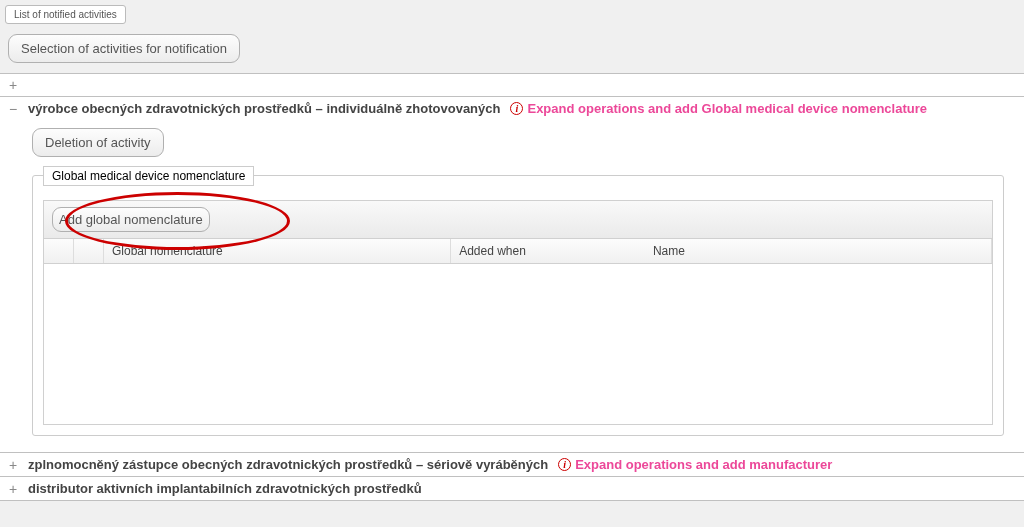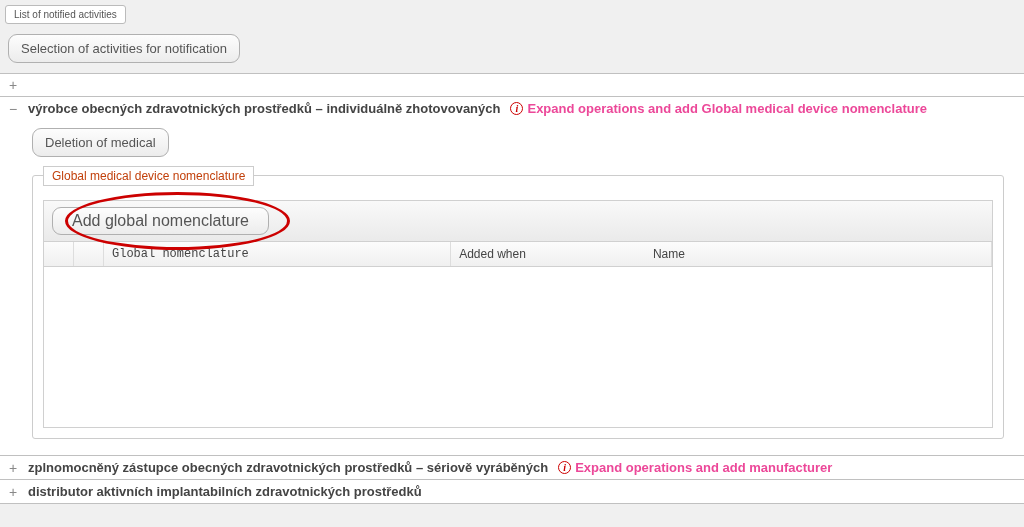--- a/index.html
+++ b/index.html
@@ -91,21 +91,21 @@
     }
     .fieldset-legend {
       position: absolute;
       top: -10px;
       left: 10px;
       background: #fff;
       padding: 2px 8px;
       border: 1px solid #ccc;
       border-radius: 0;
       font-size: 12px;
-      color: #c2410c;
+      color: #000000;
     }
     .inner-toolbar {
       background: linear-gradient(#f9f9f9, #eaeaea);
       border: 1px solid #d0d0d0;
       padding: 6px 8px;
       position: relative;
     }
     .table {
       border: 1px solid #d0d0d0;
       border-top: none;
@@ -116,21 +116,21 @@
       border-bottom: 1px solid #d0d0d0;
     }
     .th {
       padding: 5px 8px;
       font-size: 12px;
       color: #444;
       border-right: 1px solid #ddd;
     }
     .th.c0 { width: 30px; }
     .th.c0b { width: 30px; }
-    .th.c1 { flex: 1.3; font-family: Liberation Mono, monospace; }
+    .th.c1 { flex: 1.3; }
     .th.c2 { flex: 1.3; }
     .th.c3 { flex: 0.7; border-right: none; }
     .tbody {
       height: 160px;
       background: #fff;
     }
     .circle-annotation {
       position: absolute;
       border: 3px solid #c00;
       border-radius: 50%;
@@ -173,31 +173,31 @@
   <div class="acc-row expanded-title">
     <span class="expander">−</span>
     <span>výrobce obecných zdravotnických prostředků – individuálně zhotovovaných</span>
     <span style="width:6px"></span>
     <span class="warn-icon">i</span>
     <span class="warn-text">Expand operations and add Global medical device nomenclature</span>
   </div>
 
   <div class="panel">
     <button class="btn">
-      <span>Deletion of medical</span>
+      <span>Deletion of activity</span>
     </button>
 
     <div class="fieldset">
       <div class="fieldset-legend">Global medical device nomenclature</div>
 
       <div class="inner-wrap">
         <div class="circle-annotation"></div>
 
         <div class="inner-toolbar">
-          <button class="btn" style="font-size:16px;padding:4px 19px;">
+          <button class="btn" style="font-size:13px;padding:4px 6px;">
             <span>Add global nomenclature</span>
           </button>
         </div>
 
         <div class="table">
           <div class="thead">
             <div class="th c0"></div>
             <div class="th c0b"></div>
             <div class="th c1">Global nomenclature</div>
             <div class="th c3">Added when</div>

